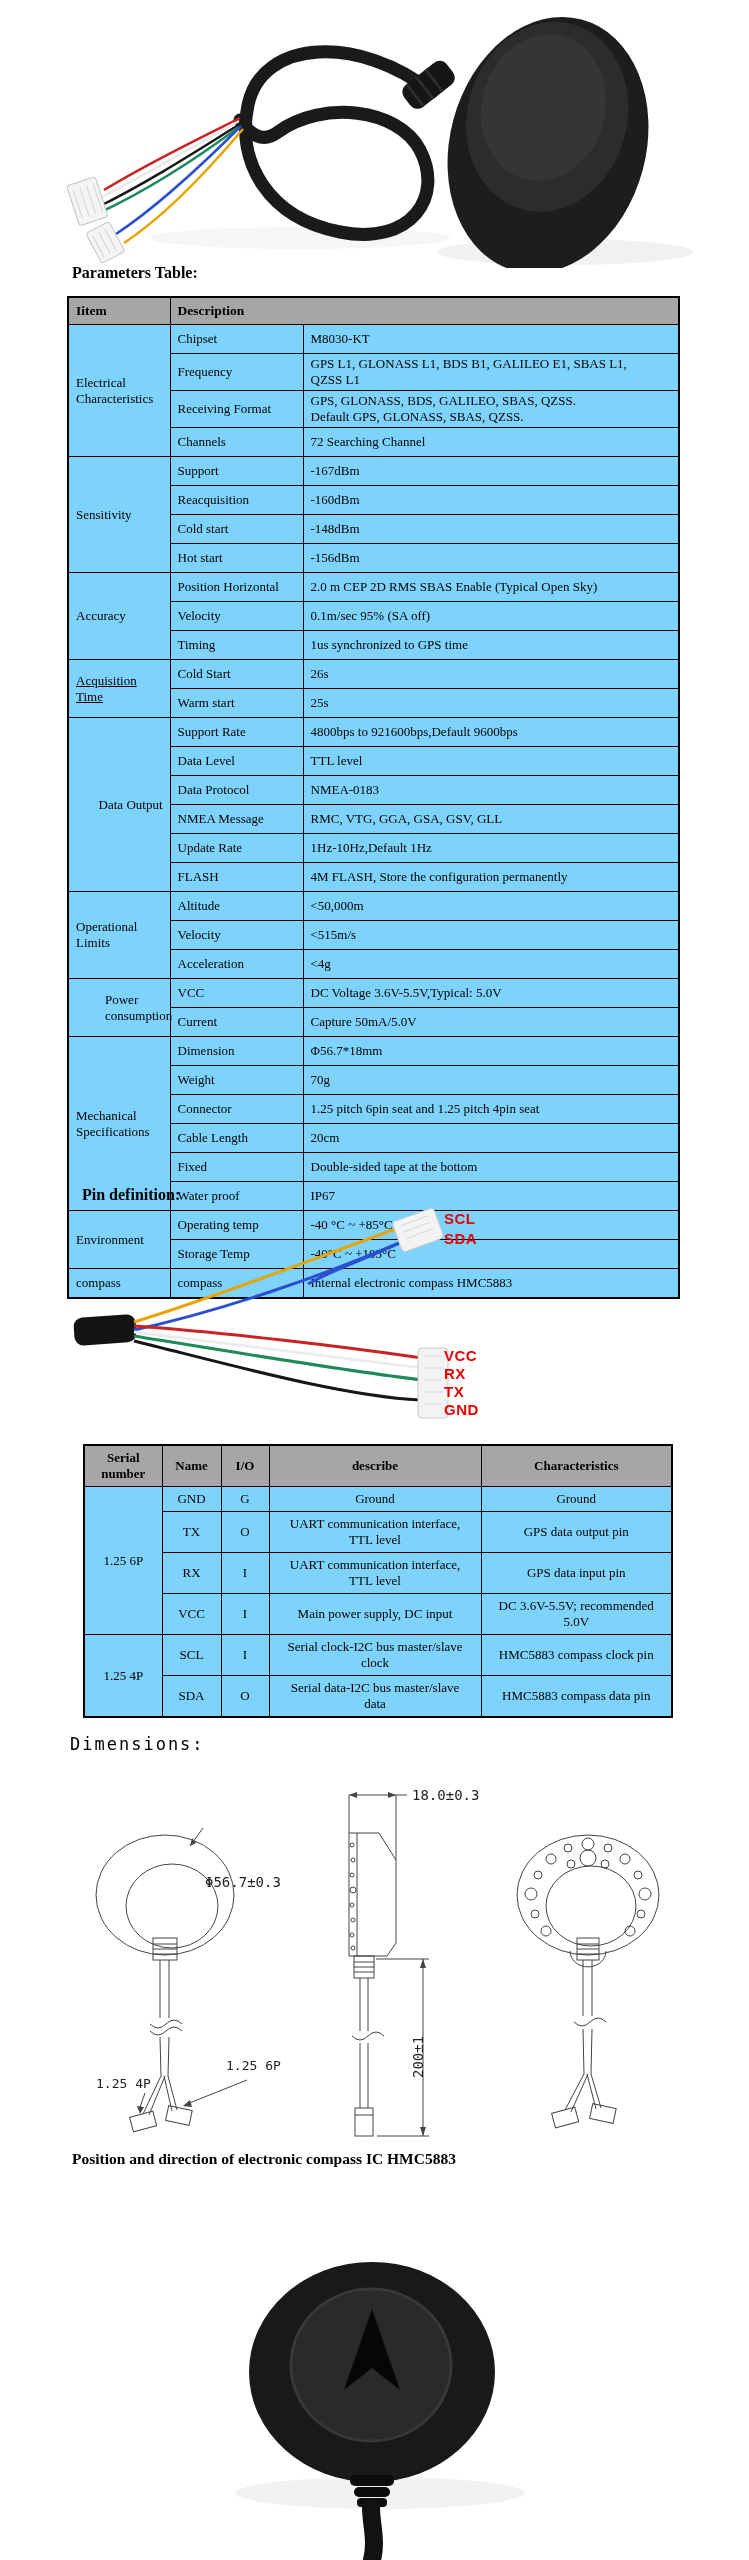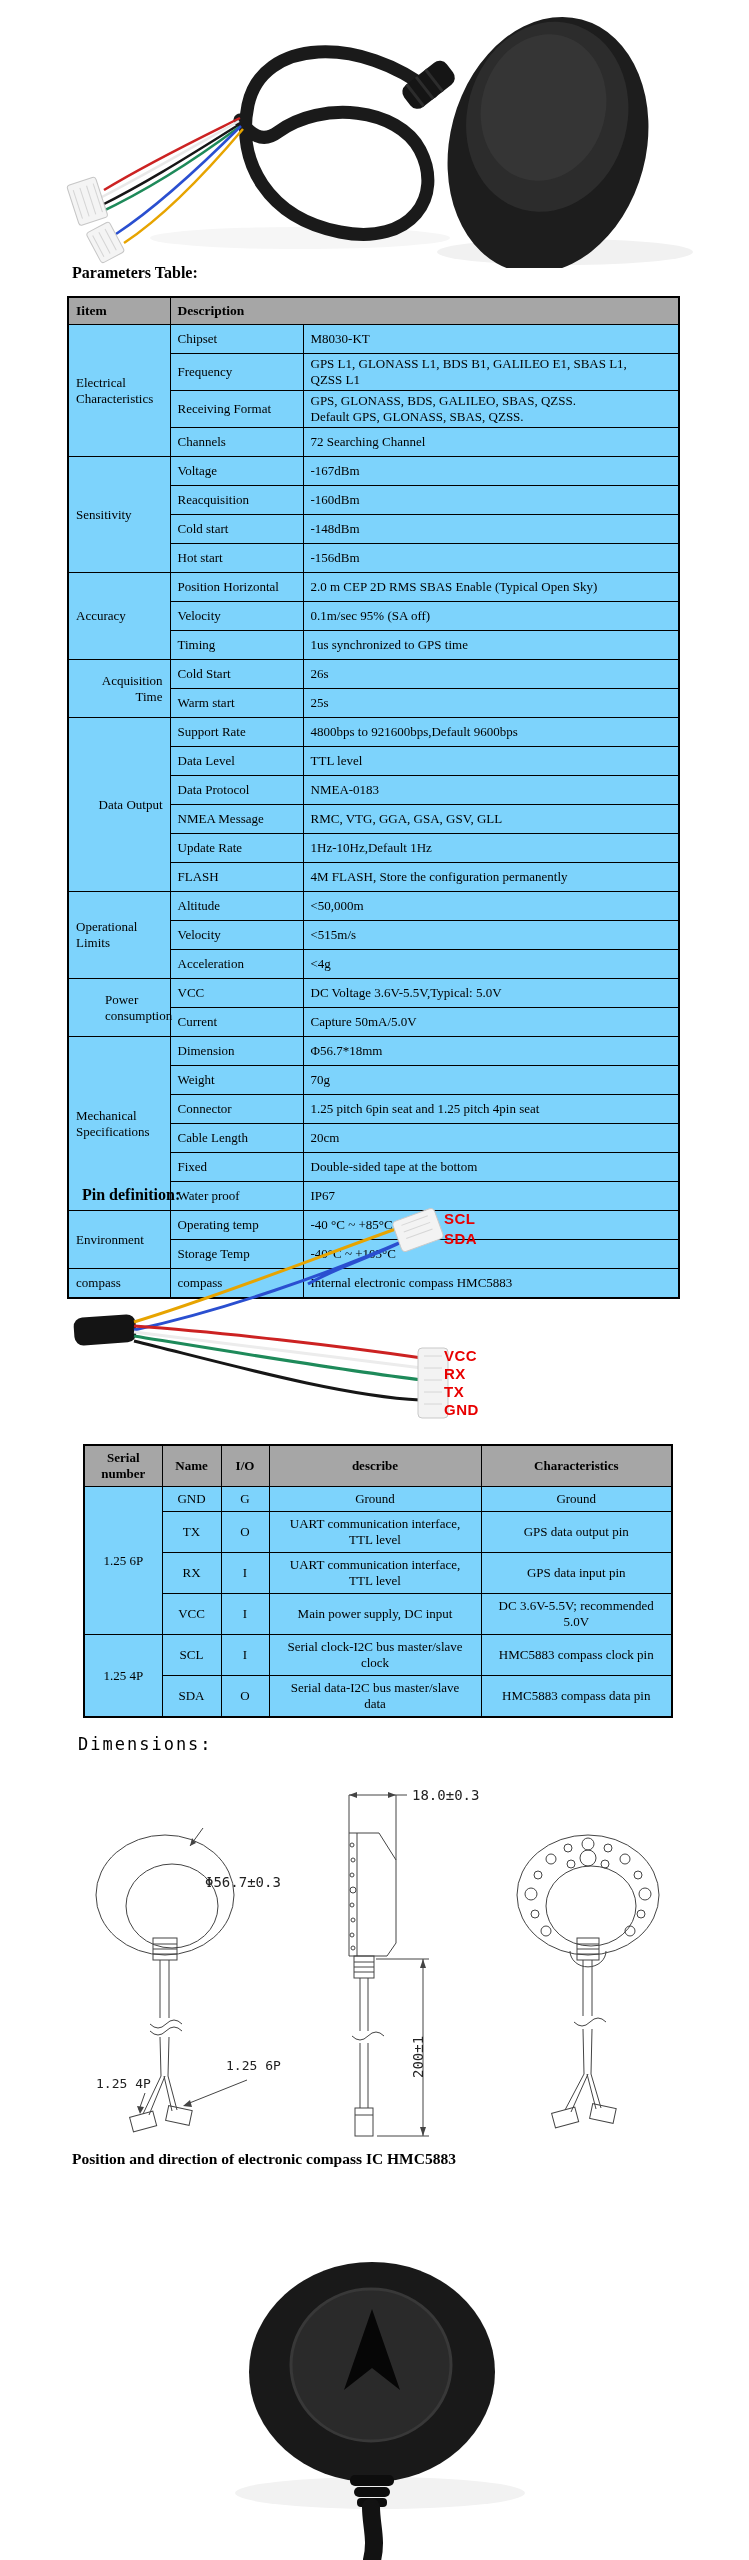--- a/index.html
+++ b/index.html
@@ -1,20 +1,20 @@
 <!DOCTYPE html>
 <html><head>
 <meta charset="utf-8">
 <style>
   html,body{margin:0;padding:0;background:#fff;}
   .page{position:relative;width:702px;height:2560px;background:#ffffff;overflow:hidden;
         font-family:"Liberation Serif",serif;color:#000;}
   .abs{position:absolute;}
   h2.sec{position:absolute;margin:0;font-weight:bold;font-size:16px;font-family:"Liberation Serif",serif;}
-  h2.mono{font-family:"DejaVu Sans Mono",monospace;font-weight:normal;font-size:17px;letter-spacing:2px;margin-left:8px;}
+  h2.mono{font-family:"DejaVu Sans Mono",monospace;font-weight:normal;font-size:17px;letter-spacing:2px;}
   table{position:absolute;border-collapse:collapse;table-layout:fixed;background:#7dd3fc;border:2px solid #000;}
   .ptable{left:67px;top:296px;width:613px;}
   .ptable th{background:#a6a6a6;border:1px solid #000;text-align:left;font-size:13.5px;
              padding:2px 7px;height:22px;}
   .ptable td{border:1px solid #000;font-size:13px;line-height:16px;padding:2px 7px;height:24px;
              vertical-align:middle;white-space:pre-line;}
   .pintable{left:83px;top:1444px;width:588px;}
   .pintable th{background:#a6a6a6;border:1px solid #000;font-size:13px;padding:4px 2px;text-align:center;}
   .pintable td{border:1px solid #000;font-size:13px;line-height:16px;padding:4px 3px;text-align:center;
                vertical-align:middle;white-space:pre-line;}
@@ -100,21 +100,21 @@
           <td>Receiving Format</td>
           <td>GPS, GLONASS, BDS, GALILEO, SBAS, QZSS.
 Default GPS, GLONASS, SBAS, QZSS.</td>
         </tr>
         <tr>
           <td>Channels</td>
           <td>72 Searching Channel</td>
         </tr>
         <tr>
           <td rowspan="4" style="text-align: left;">Sensitivity</td>
-          <td>Voltage</td>
+          <td>Support</td>
           <td>-167dBm</td>
         </tr>
         <tr>
           <td>Reacquisition</td>
           <td>-160dBm</td>
         </tr>
         <tr>
           <td>Cold start</td>
           <td>-148dBm</td>
         </tr>
@@ -129,21 +129,21 @@
         </tr>
         <tr>
           <td>Velocity</td>
           <td>0.1m/sec 95% (SA off)</td>
         </tr>
         <tr>
           <td>Timing</td>
           <td>1us synchronized to GPS time</td>
         </tr>
         <tr>
-          <td rowspan="2" style="text-align: right;">Acquisition Time</td>
+          <td rowspan="2" style="text-align: left; text-decoration: underline;">Acquisition Time</td>
           <td>Cold Start</td>
           <td>26s</td>
         </tr>
         <tr>
           <td>Warm start</td>
           <td>25s</td>
         </tr>
         <tr>
           <td rowspan="6" style="text-align: right;">Data Output</td>
           <td>Support Rate</td>

